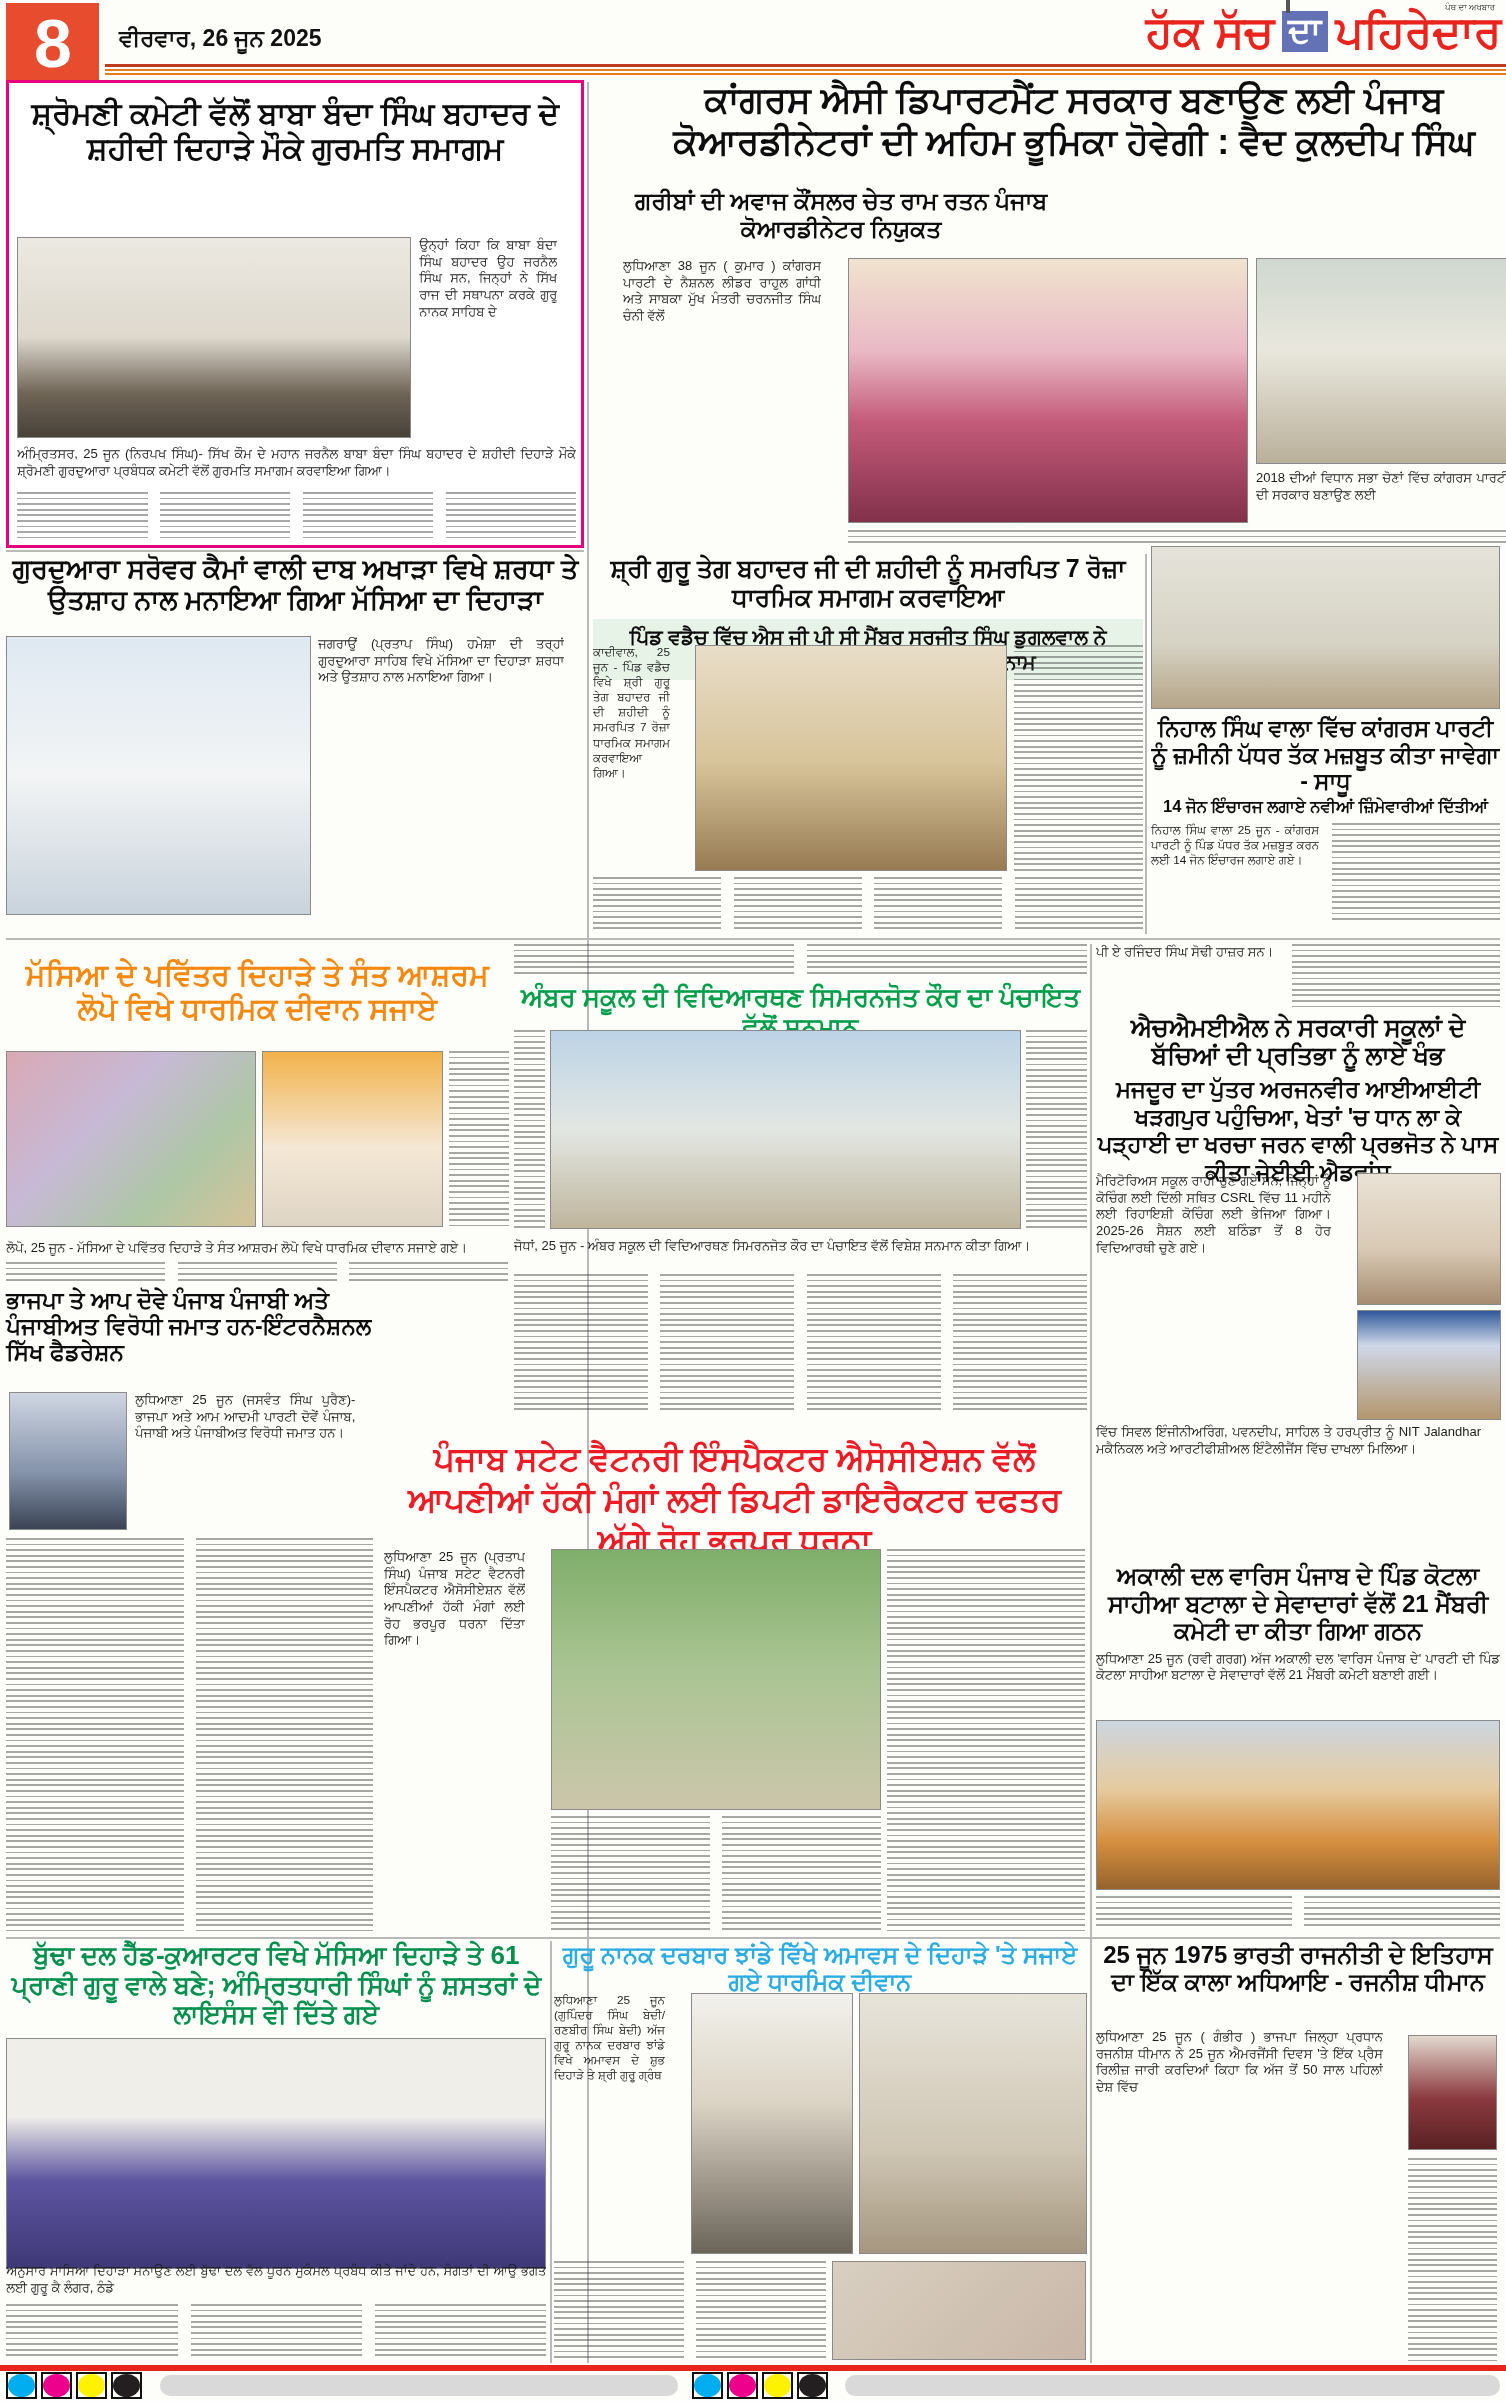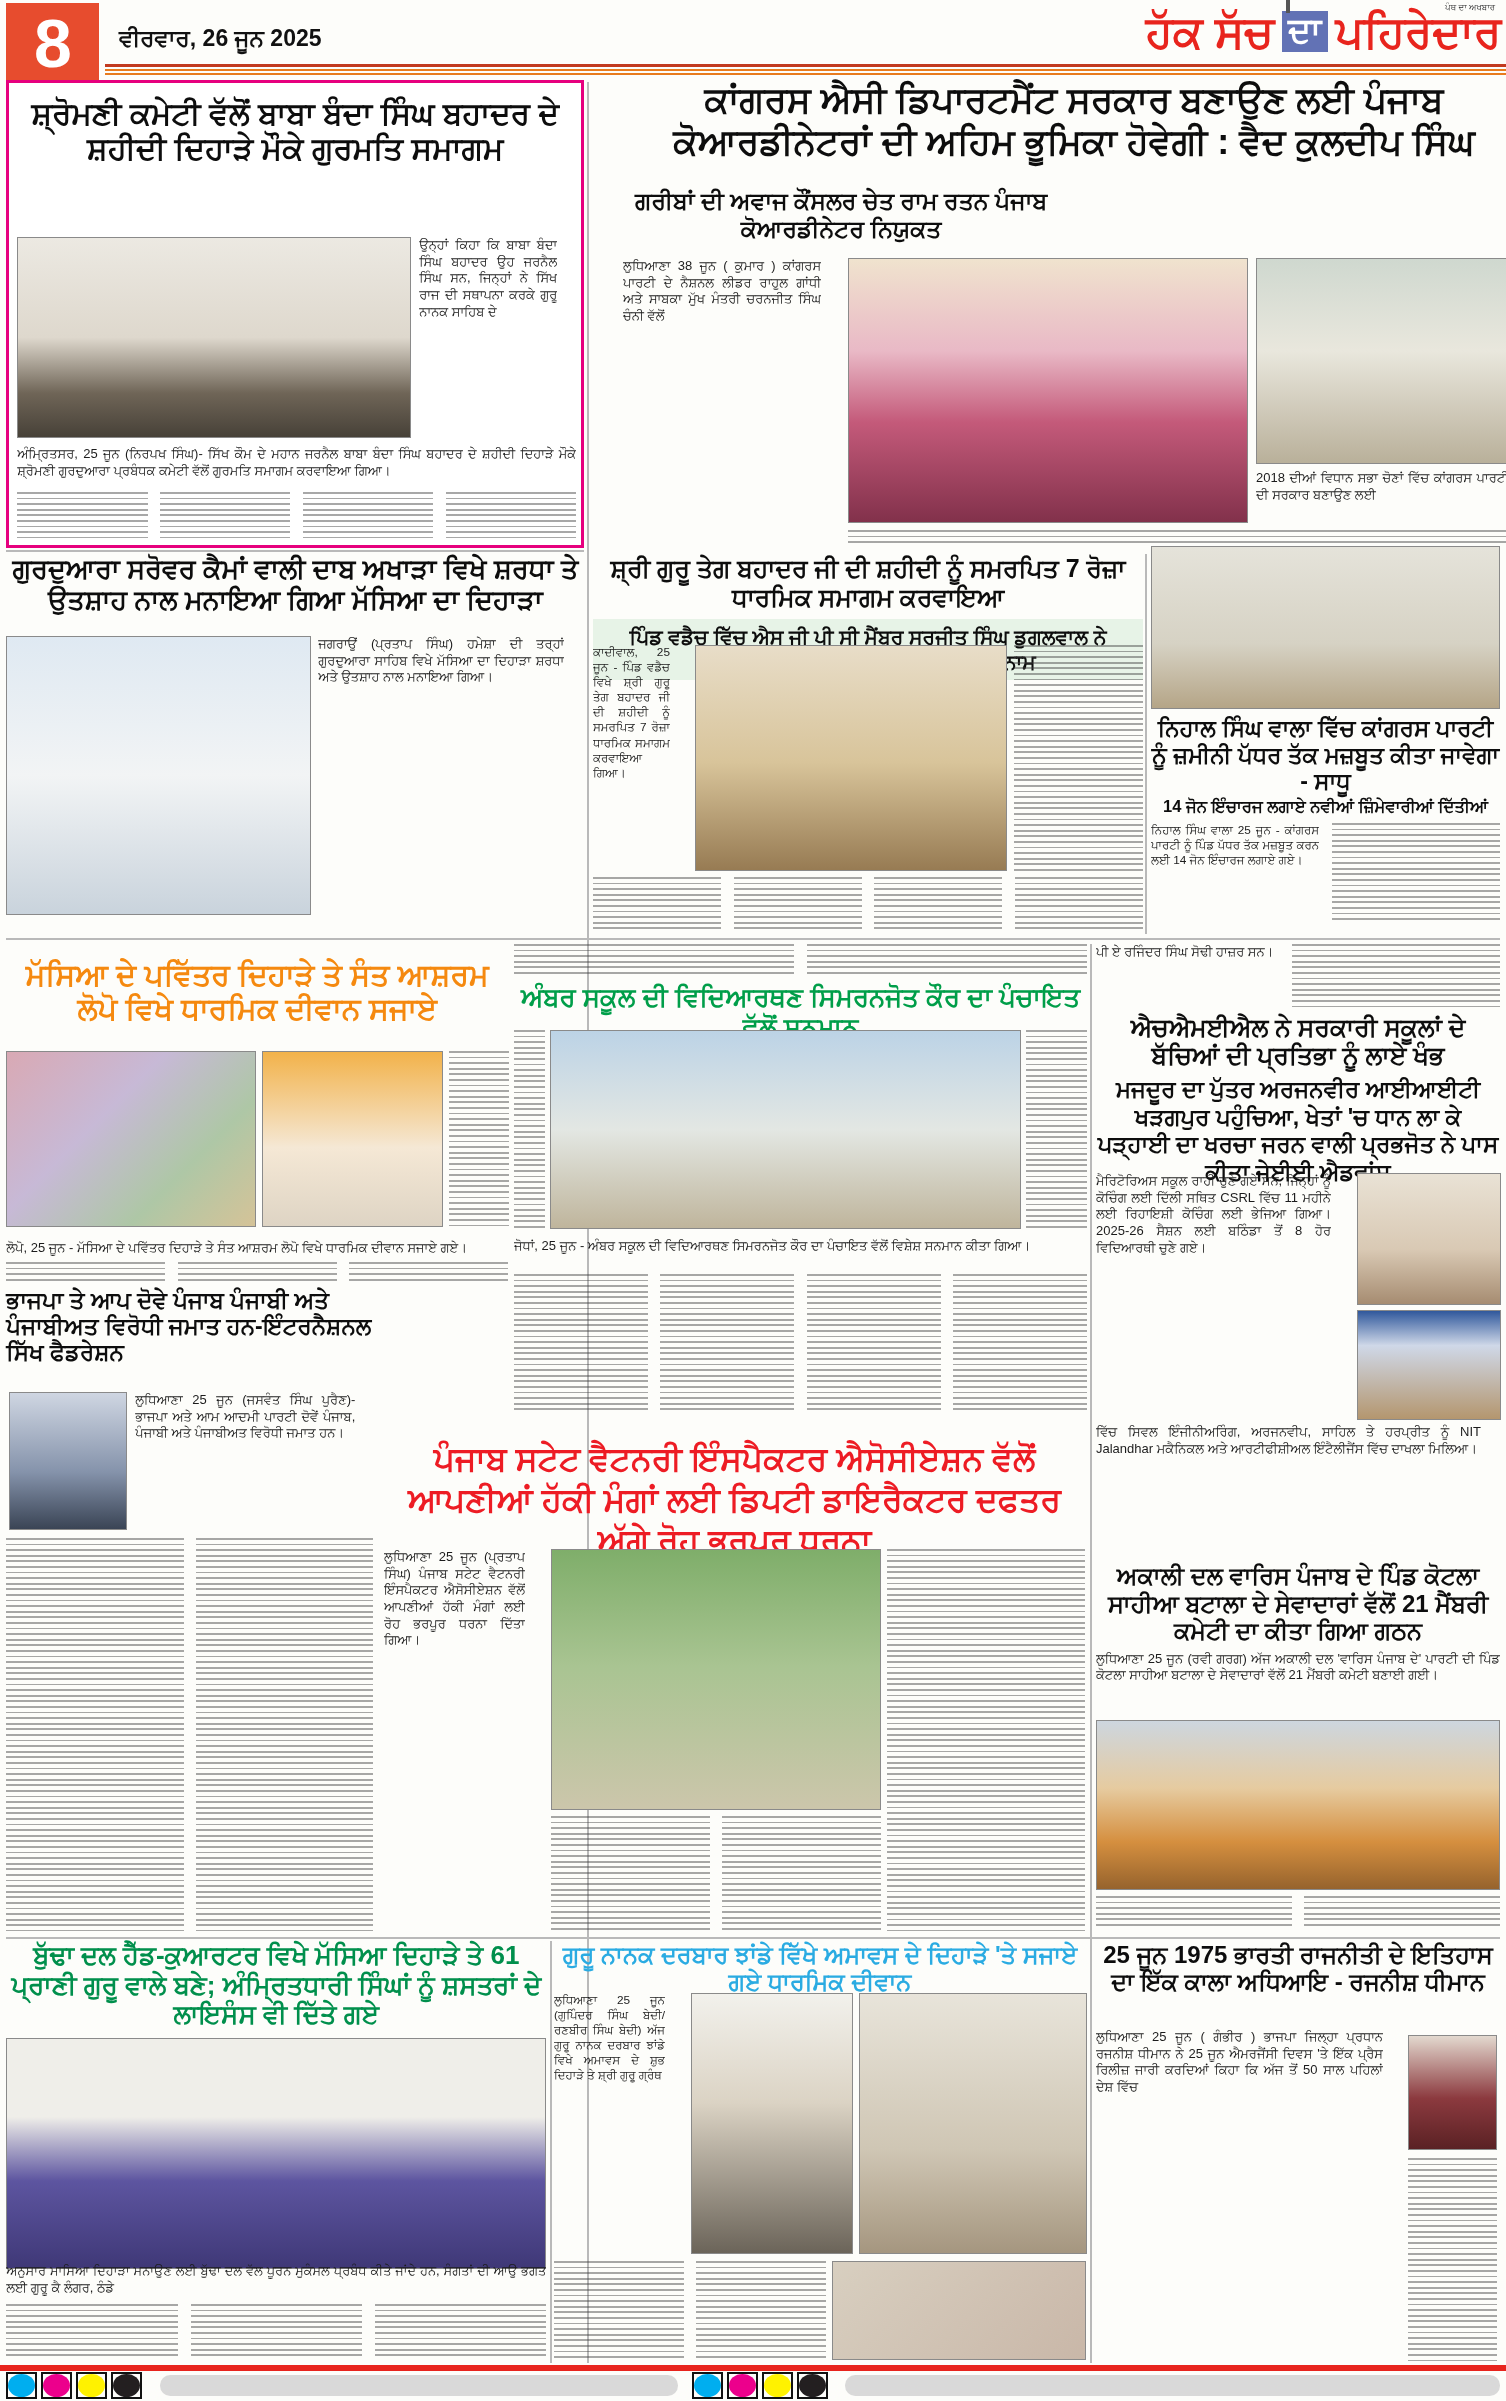--- a/index.html
+++ b/index.html
@@ -235,21 +235,21 @@
       <div class="sim"></div>
     </div>
     <div class="cols abs" style="left:0;top:251px;width:367px;height:393px;">
       <div class="sim"></div>
       <div class="sim"></div>
     </div>
   </div>
 
   <div class="abs" style="left:1096px;top:1424px;width:404px;height:510px;">
     <div class="txtcol" style="height:132px;">
-      <div class="bt">ਵਿੱਚ ਸਿਵਲ ਇੰਜੀਨੀਅਰਿੰਗ, ਅਰਜਨਵੀਪ, ਸਾਹਿਲ ਤੇ ਹਰਪ੍ਰੀਤ ਨੂੰ NIT Jalandhar ਮਕੈਨਿਕਲ ਅਤੇ ਆਰਟੀਫੀਸ਼ੀਅਲ ਇੰਟੈਲੀਜੈਂਸ ਵਿੱਚ ਦਾਖਲਾ ਮਿਲਿਆ।</div>
+      <div class="bt">ਵਿੱਚ ਸਿਵਲ ਇੰਜੀਨੀਅਰਿੰਗ, ਪਵਨਦੀਪ, ਸਾਹਿਲ ਤੇ ਹਰਪ੍ਰੀਤ ਨੂੰ NIT Jalandhar ਮਕੈਨਿਕਲ ਅਤੇ ਆਰਟੀਫੀਸ਼ੀਅਲ ਇੰਟੈਲੀਜੈਂਸ ਵਿੱਚ ਦਾਖਲਾ ਮਿਲਿਆ।</div>
       <div class="sim"></div>
     </div>
     <div class="hl" style="font-size:24px;margin-top:6.3px;">ਅਕਾਲੀ ਦਲ ਵਾਰਿਸ ਪੰਜਾਬ ਦੇ ਪਿੰਡ ਕੋਟਲਾ ਸਾਹੀਆ ਬਟਾਲਾ ਦੇ ਸੇਵਾਦਾਰਾਂ ਵੱਲੋਂ 21 ਮੈਂਬਰੀ ਕਮੇਟੀ ਦਾ ਕੀਤਾ ਗਿਆ ਗਠਨ</div>
     <div class="txtcol" style="height:69px;margin-top:6.3px;">
       <div class="bt">ਲੁਧਿਆਣਾ 25 ਜੂਨ (ਰਵੀ ਗਰਗ) ਅੱਜ ਅਕਾਲੀ ਦਲ 'ਵਾਰਿਸ ਪੰਜਾਬ ਦੇ' ਪਾਰਟੀ ਦੀ ਪਿੰਡ ਕੋਟਲਾ ਸਾਹੀਆ ਬਟਾਲਾ ਦੇ ਸੇਵਾਦਾਰਾਂ ਵੱਲੋਂ 21 ਮੈਂਬਰੀ ਕਮੇਟੀ ਬਣਾਈ ਗਈ।</div>
     </div>
     <div class="ph ph14" style="width:404px;height:170px;"></div>
     <div class="cols" style="height:31px;margin-top:6.3px;">
       <div class="sim"></div>
       <div class="sim"></div>

